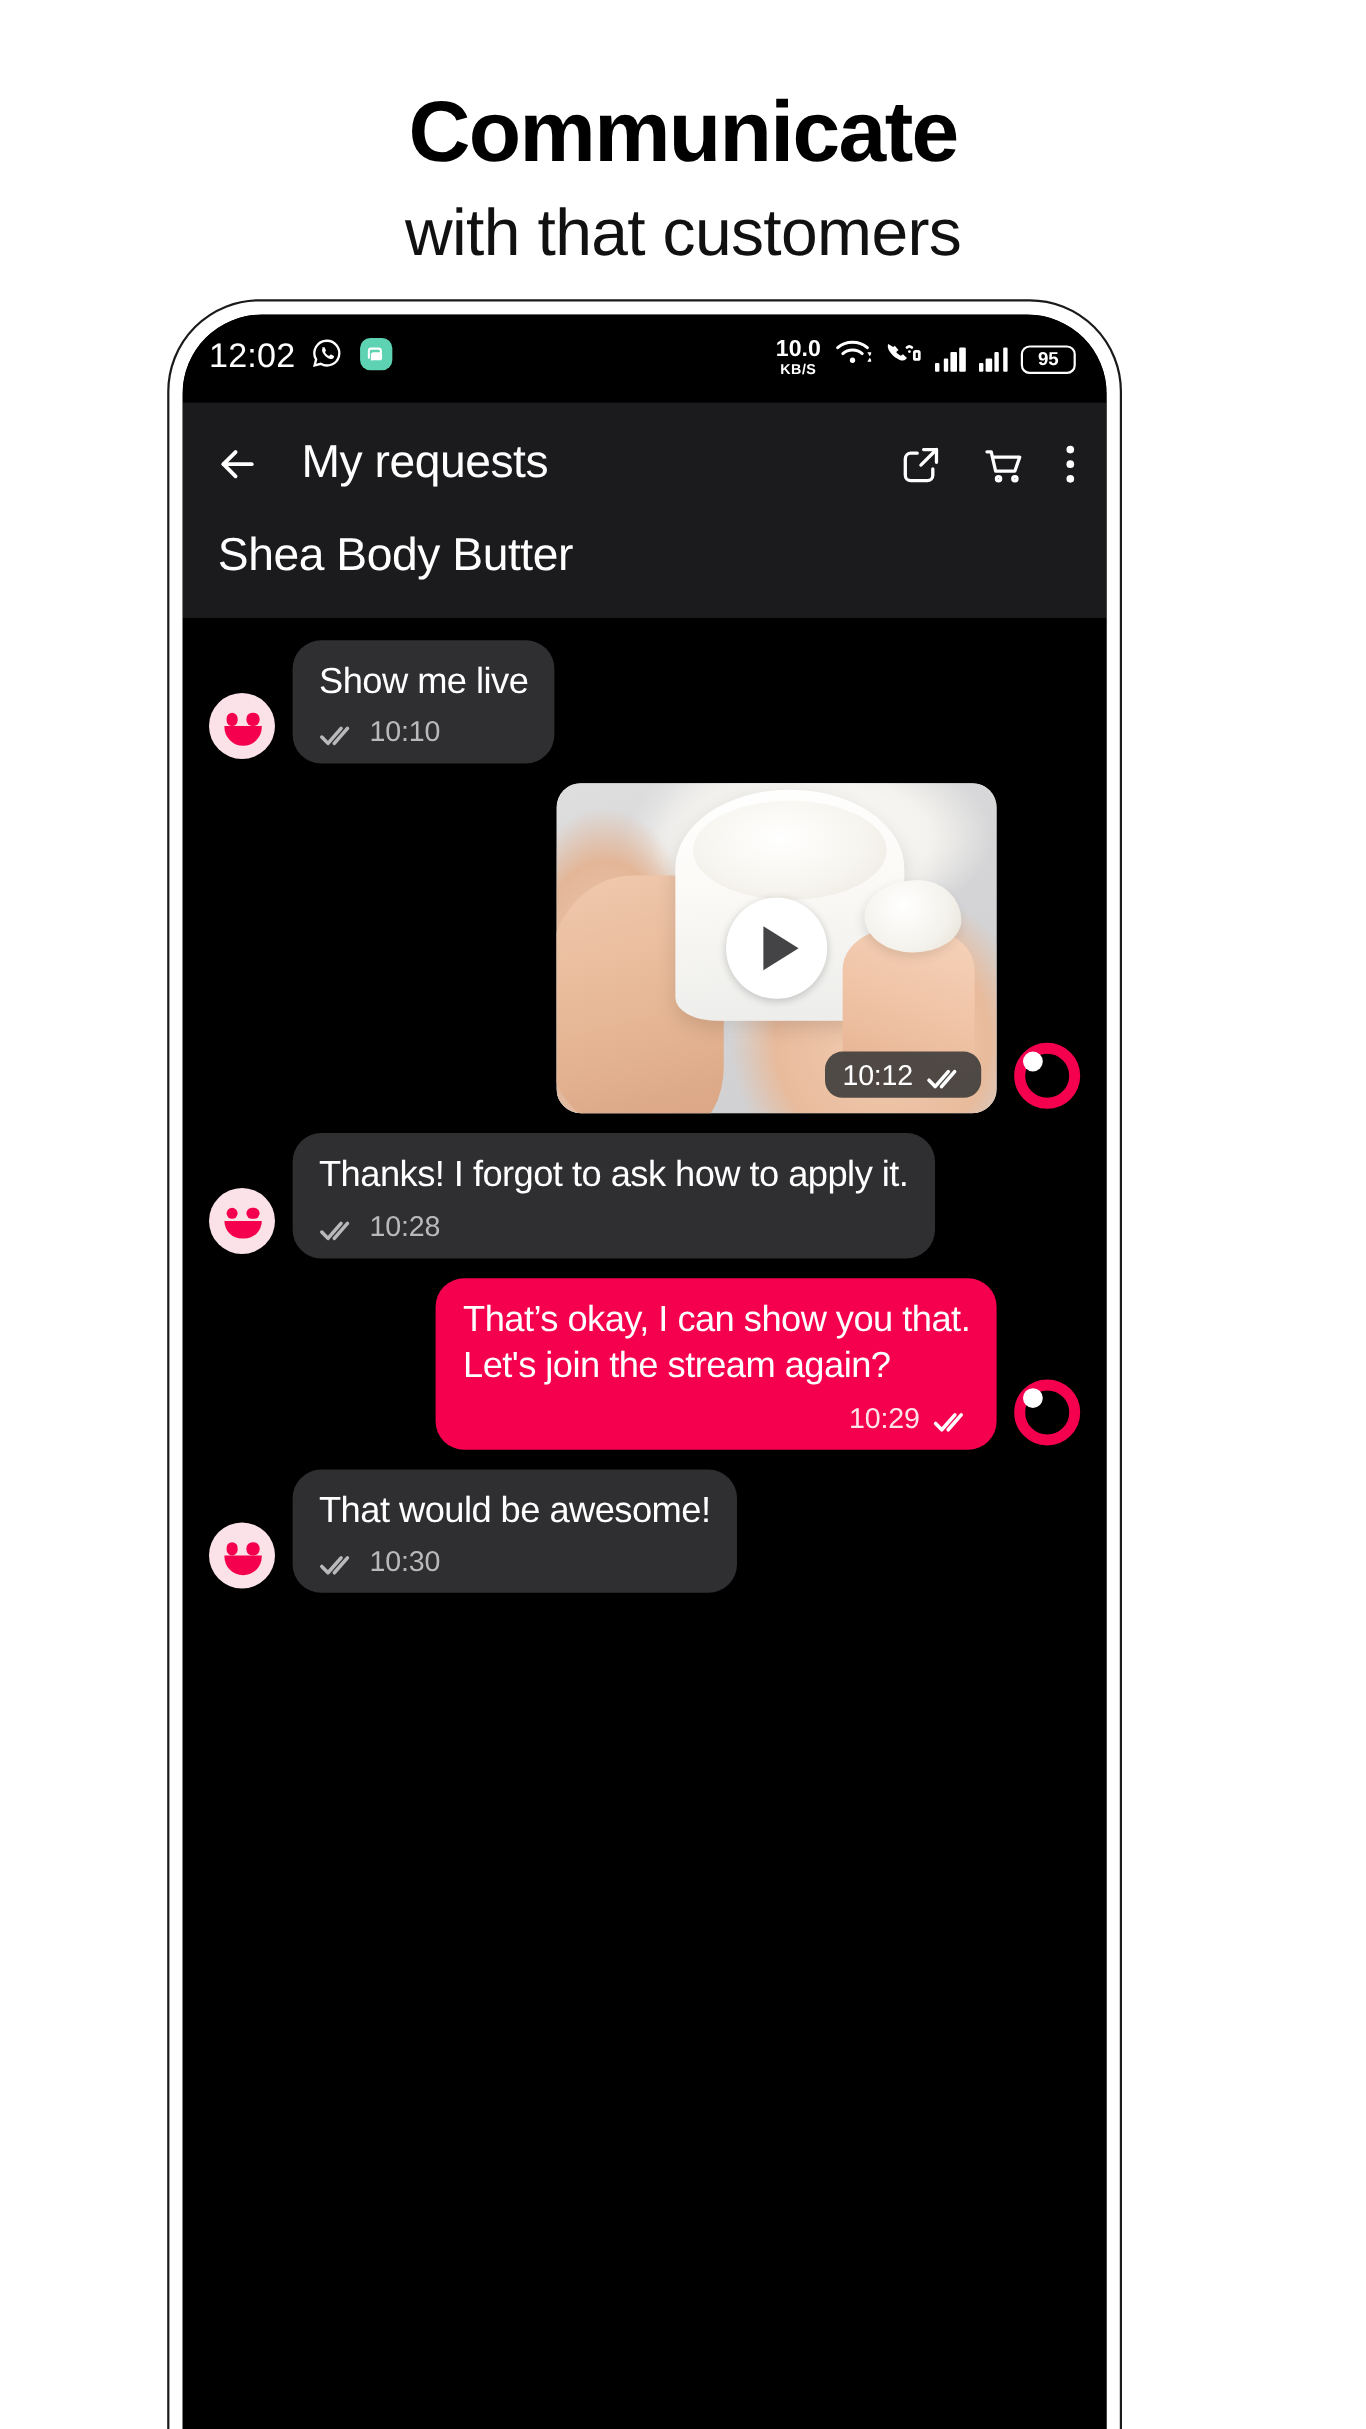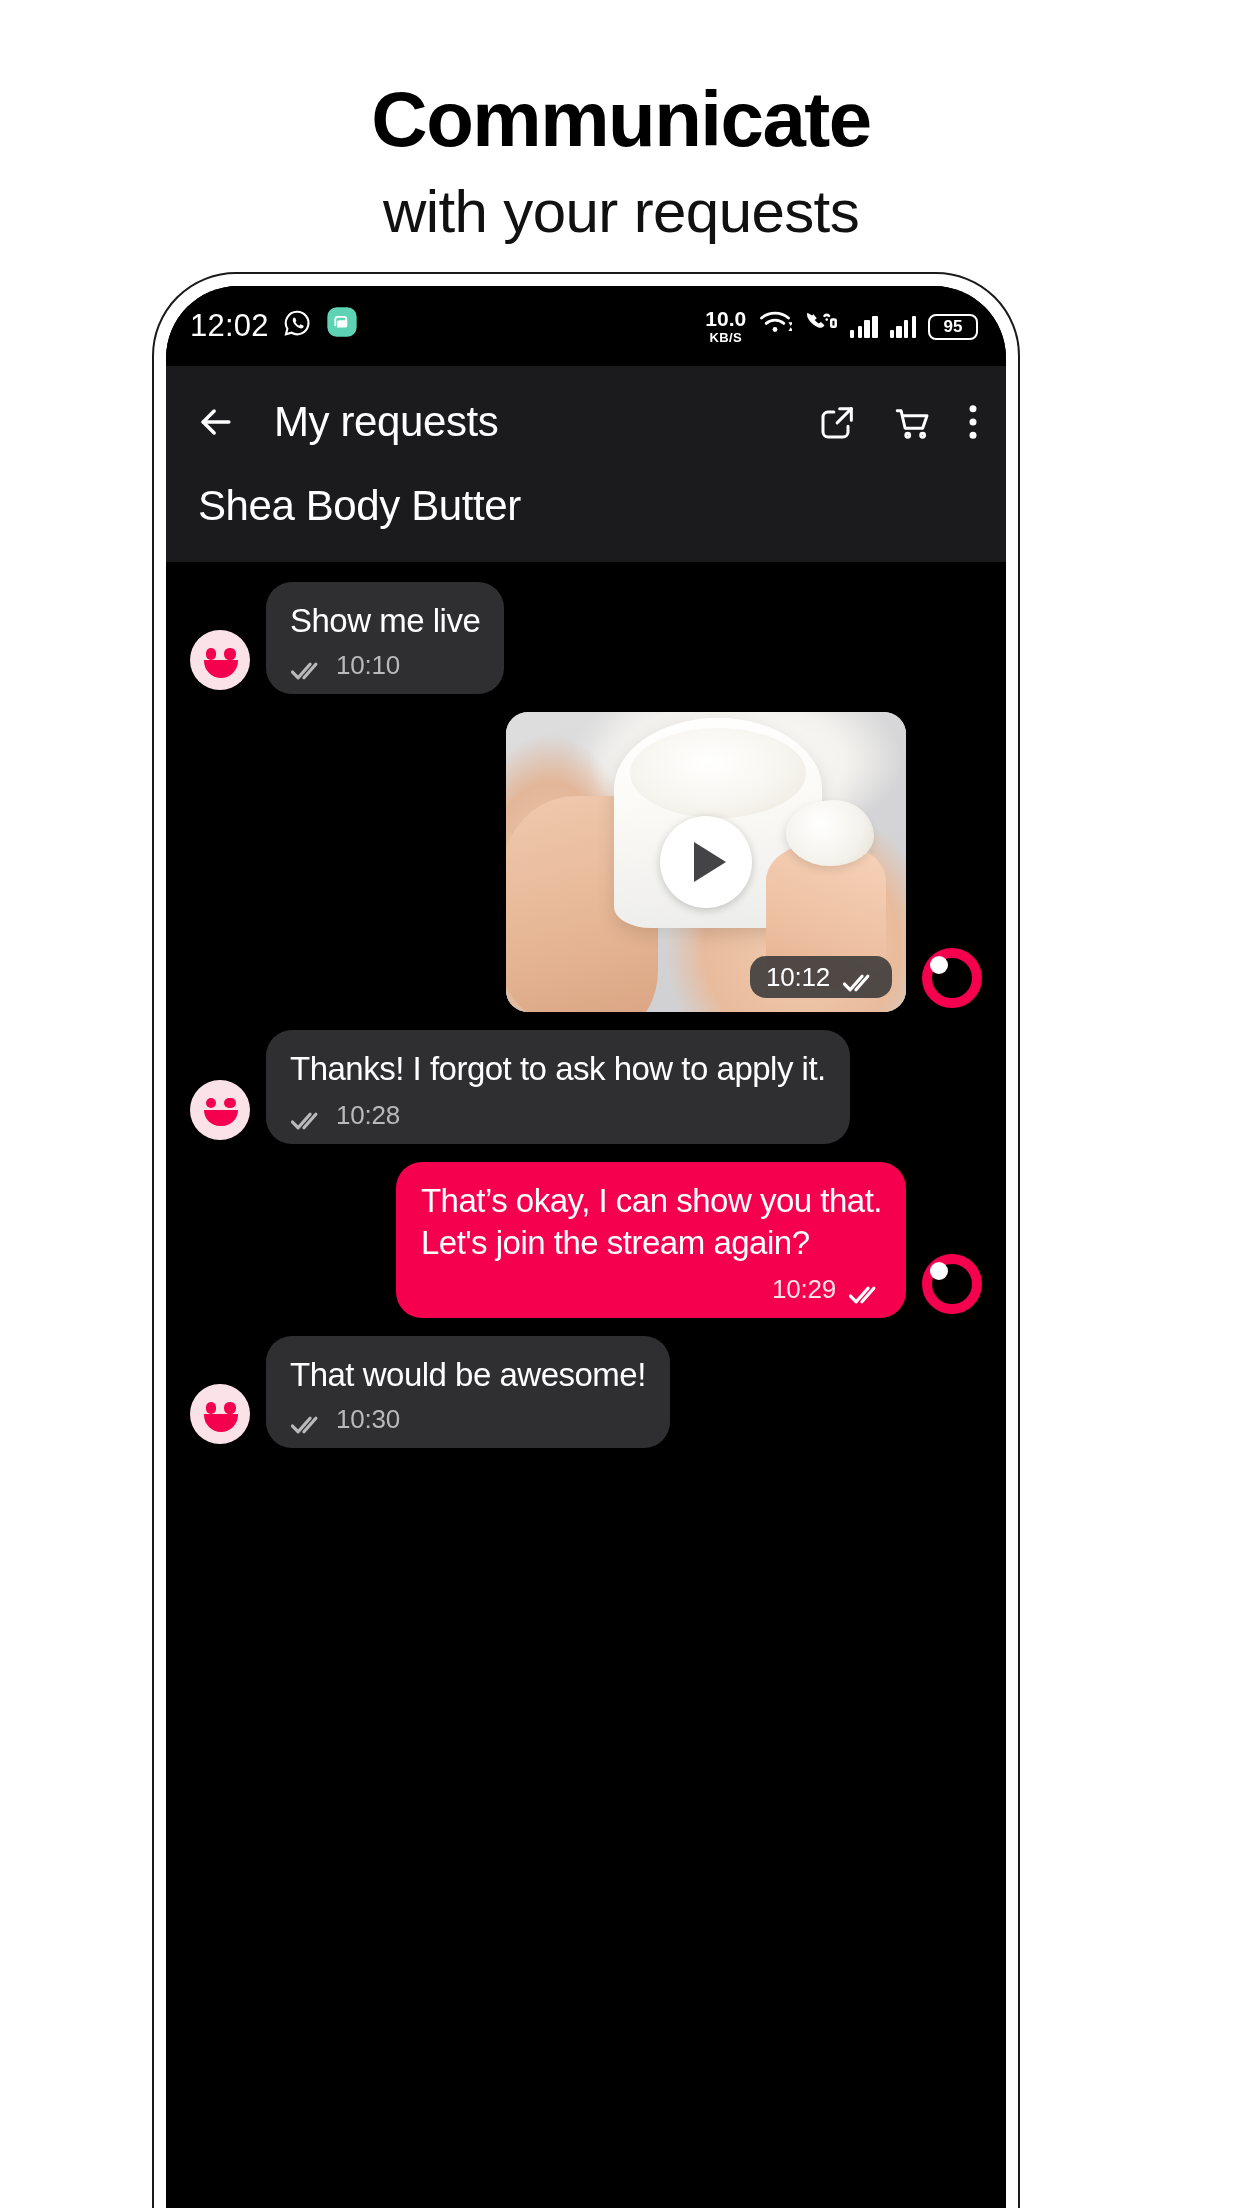--- a/index.html
+++ b/index.html
@@ -244,21 +244,21 @@
     padding: 3px 8px;
     display: flex; align-items: center; gap: 6px;
   }
   .vid-meta .meta-time { color: #ffffff; font-size: 13px; }
 </style>
 </head>
 <body>
 
 <div class="promo">
   <div class="promo-title">Communicate</div>
-  <div class="promo-sub">with your requests</div>
+  <div class="promo-sub">with that customers</div>
 </div>
 
 <div class="phone-frame">
 <div class="phone-screen">
 
   <div class="status-bar">
     <div class="status-left">
       <span class="status-time">12:02</span>
       <span>
         <svg width="15" height="15" viewBox="0 0 24 24" fill="none" stroke="#fff" stroke-width="1.7">

